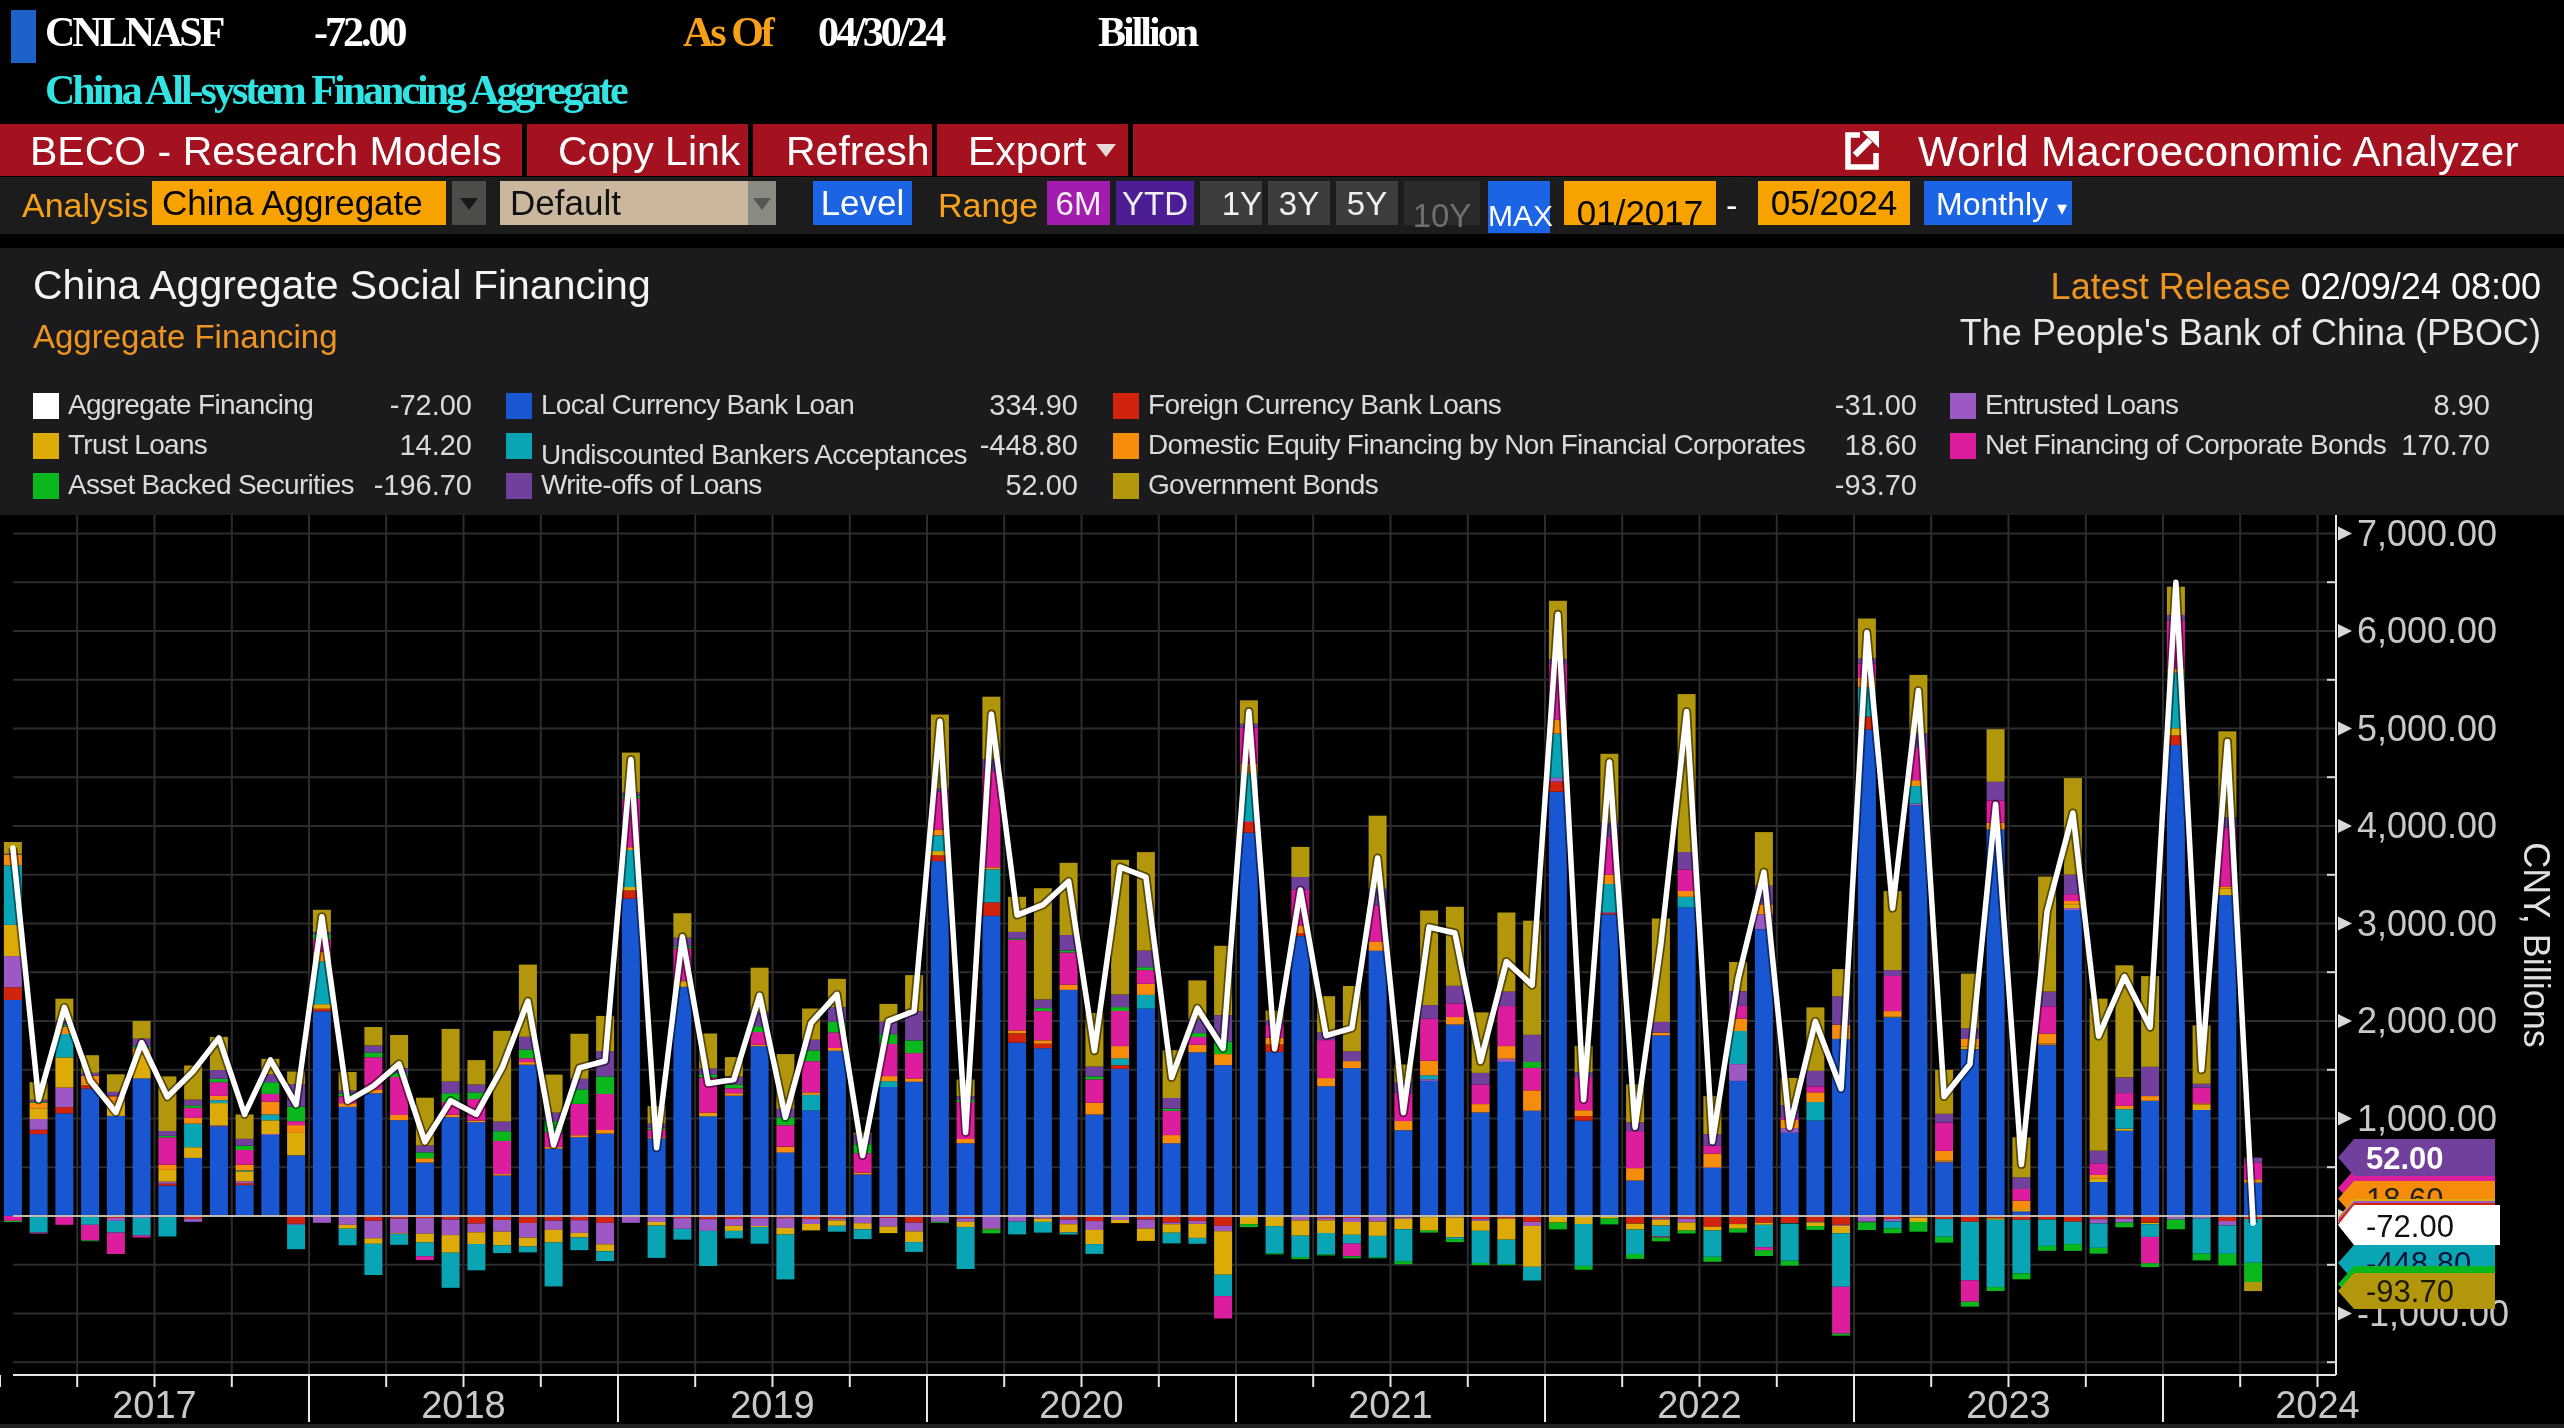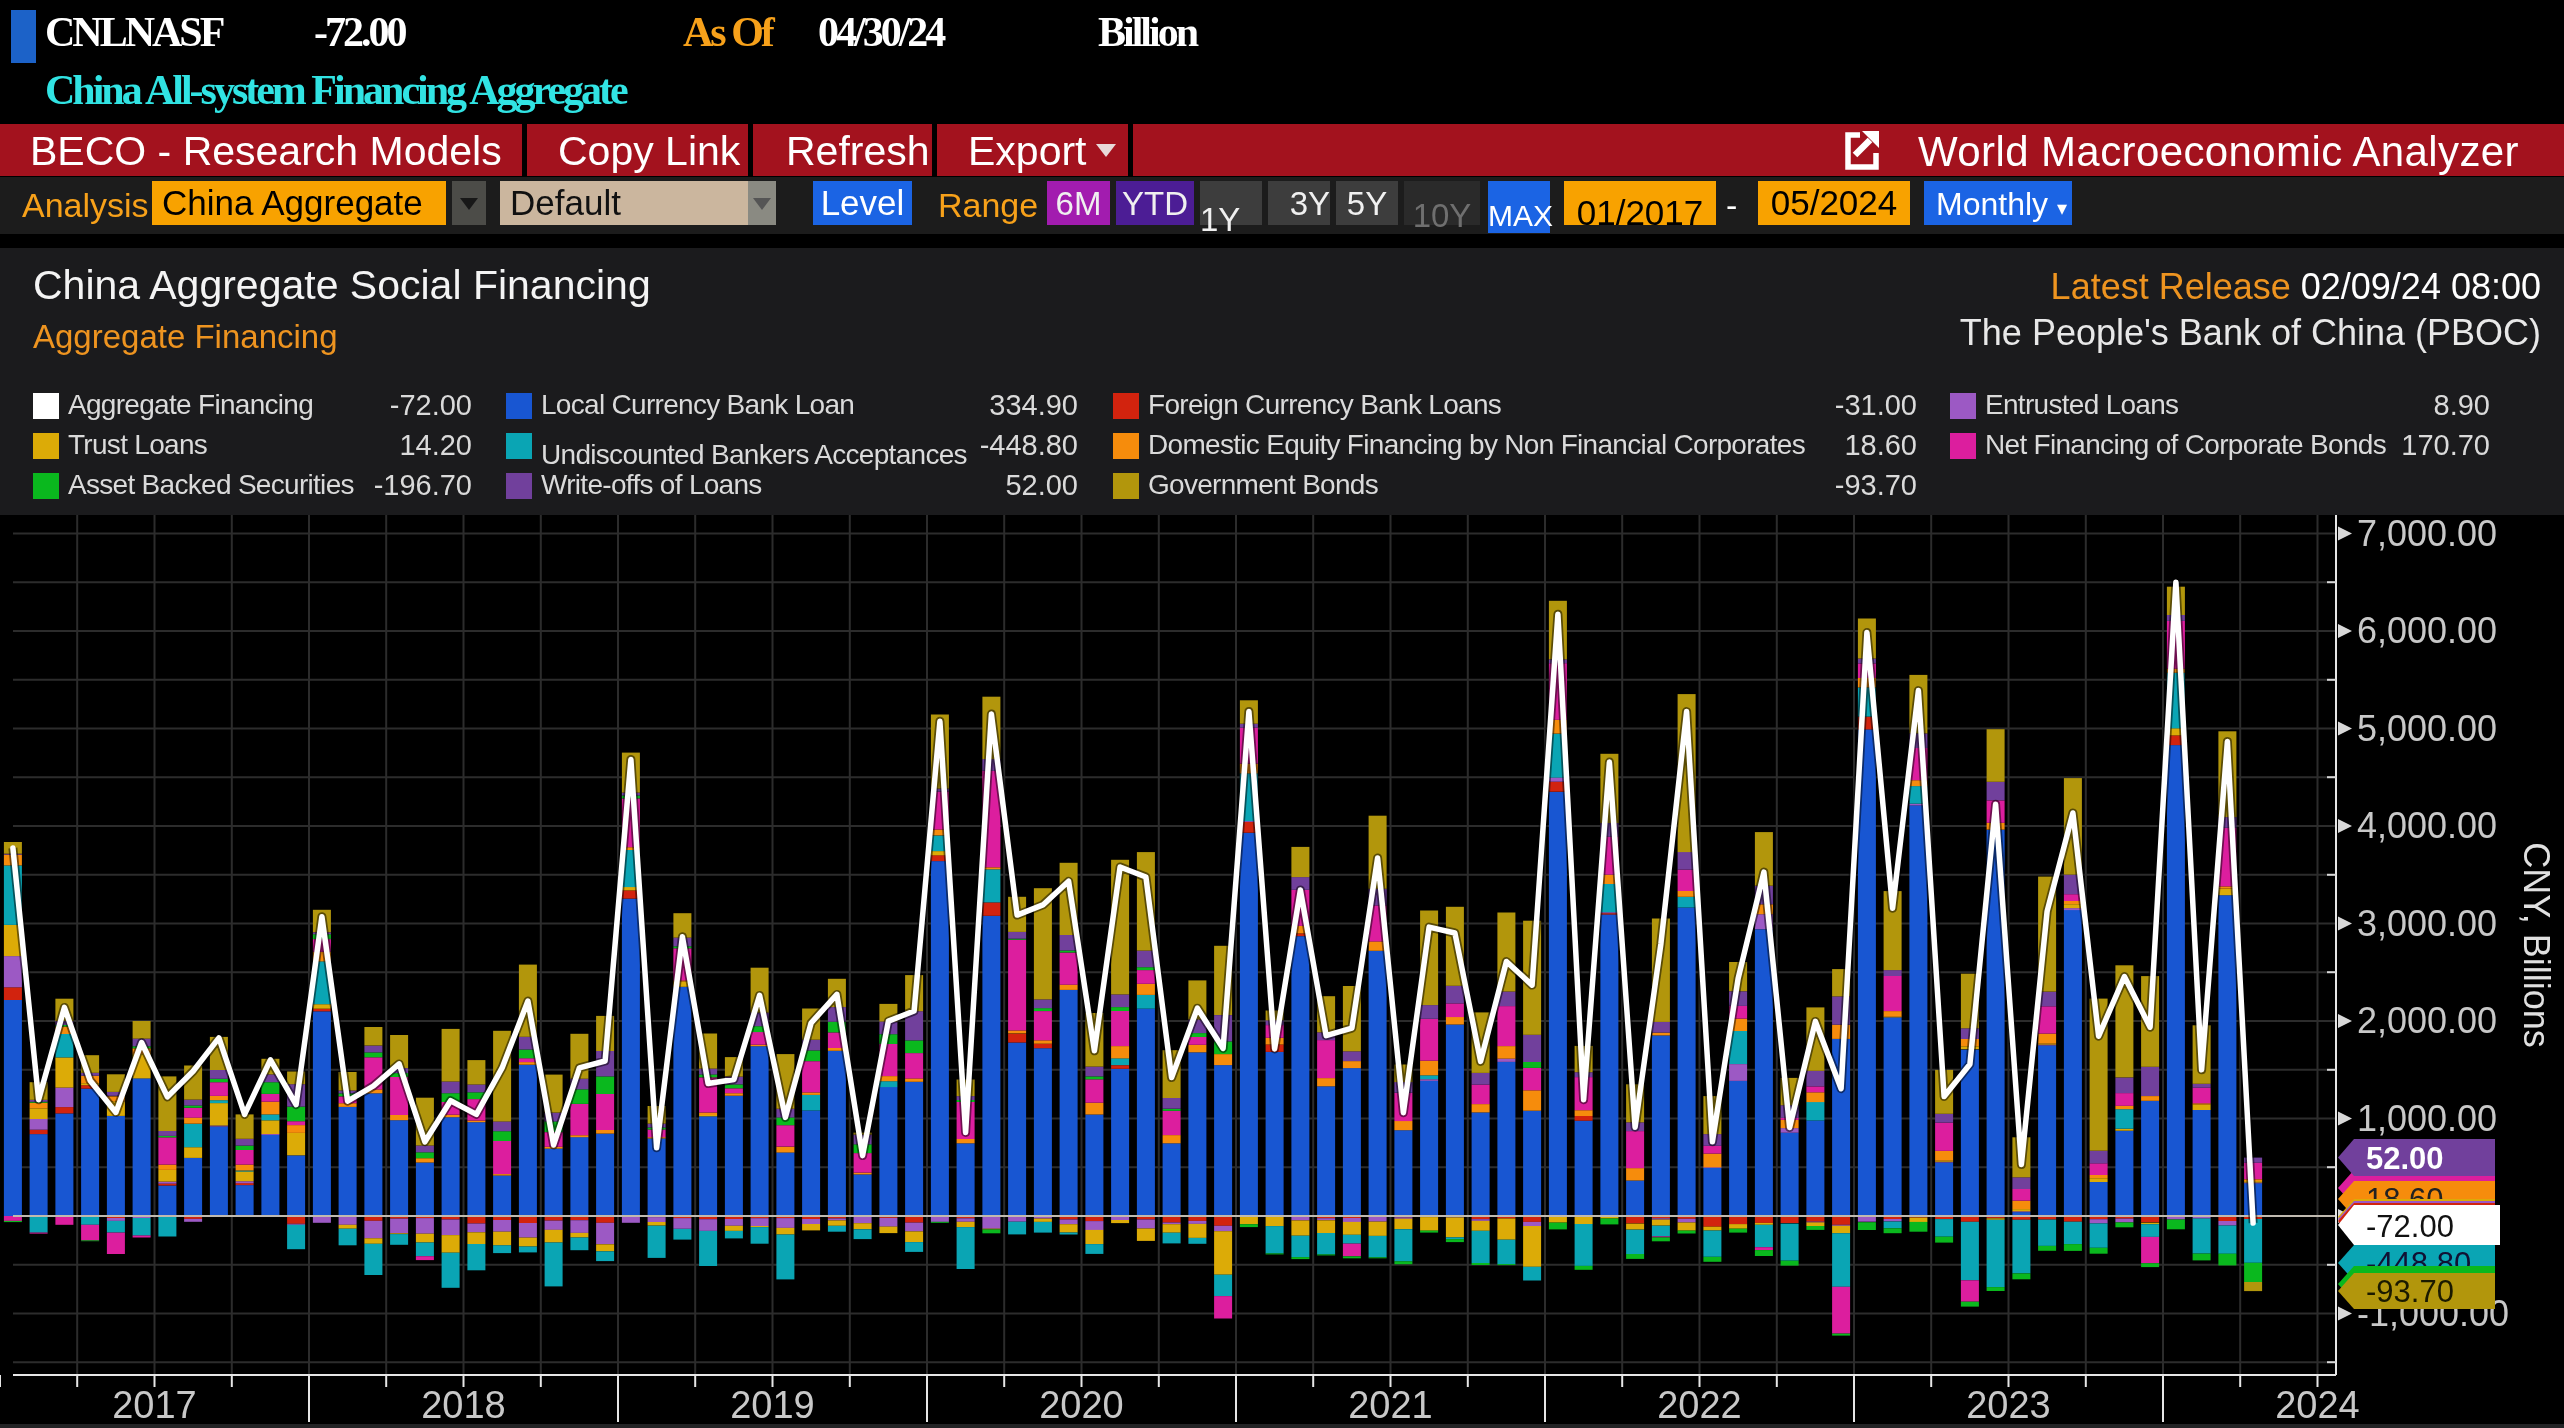--- a/index.html
+++ b/index.html
@@ -37,22 +37,22 @@
 <div class="abs" style="left:152px;top:181px;width:294px;height:44px;background:#f8a200;color:#000;font-size:35px;padding:2px 0 0 10px">China Aggregate</div>
 <div class="abs" style="left:452px;top:181px;width:34px;height:44px;background:#4c4c48"></div>
 <div class="abs" style="left:460px;top:198px;width:0;height:0;border-left:9px solid transparent;border-right:9px solid transparent;border-top:12px solid #181818"></div>
 <div class="abs" style="left:500px;top:181px;width:248px;height:44px;background:#cbb69e;color:#111;font-size:35px;padding:2px 0 0 10px">Default</div>
 <div class="abs" style="left:748px;top:181px;width:28px;height:44px;background:#8a8a82"></div>
 <div class="abs" style="left:753px;top:198px;width:0;height:0;border-left:9px solid transparent;border-right:9px solid transparent;border-top:12px solid #555"></div>
 <div class="abs" style="left:813px;top:181px;width:99px;height:44px;background:#1b64e4;color:#fff;font-size:35px;text-align:center;padding-top:2px">Level</div>
 <div class="abs" style="left:938px;top:186px;font-size:34px;color:#f7a11a">Range</div>
 <div class="abs" style="left:1047px;top:181px;width:63px;height:44px;background:#a21caf;color:#f0f0f0;font-size:33px;text-align:center;padding-top:4px">6M</div>
 <div class="abs" style="left:1116px;top:181px;width:78px;height:44px;background:#4c1d95;color:#f0f0f0;font-size:33px;text-align:center;padding-top:4px">YTD</div>
-<div class="abs" style="left:1200px;top:181px;width:62px;height:44px;background:#3d3d3d;color:#f0f0f0;font-size:33px;text-align:left;padding-top:20px">1Y</div>
-<div class="abs" style="left:1268px;top:181px;width:62px;height:44px;background:#3d3d3d;color:#f0f0f0;font-size:33px;text-align:right;padding-top:4px">3Y</div>
+<div class="abs" style="left:1200px;top:181px;width:62px;height:44px;background:#3d3d3d;color:#f0f0f0;font-size:33px;text-align:right;padding-top:4px">1Y</div>
+<div class="abs" style="left:1268px;top:181px;width:62px;height:44px;background:#3d3d3d;color:#f0f0f0;font-size:33px;text-align:center;padding-top:4px">3Y</div>
 <div class="abs" style="left:1336px;top:181px;width:62px;height:44px;background:#3d3d3d;color:#f0f0f0;font-size:33px;text-align:center;padding-top:4px">5Y</div>
 <div class="abs" style="left:1404px;top:181px;width:76px;height:44px;background:#2a2a2a;color:#6f6f6f;font-size:33px;text-align:center;padding-top:16px">10Y</div>
 <div class="abs" style="left:1488px;top:181px;width:62px;height:52px;background:#1b64e4;color:#fff;font-size:30px;text-align:center;padding-top:18px">MAX</div>
 <div class="abs" style="left:1564px;top:181px;width:152px;height:44px;background:#f8a200;color:#000;font-size:35px;text-align:center;padding-top:12px">01/2017</div>
 <div class="abs" style="left:1726px;top:186px;font-size:34px;color:#fff">-</div>
 <div class="abs" style="left:1758px;top:181px;width:152px;height:44px;background:#f8a200;color:#000;font-size:35px;text-align:center;padding-top:2px">05/2024</div>
 <div class="abs" style="left:1924px;top:181px;width:148px;height:44px;background:#1b64e4;color:#fff;font-size:32px;white-space:nowrap;padding:5px 0 0 12px">Monthly <span style="font-size:20px">▾</span></div>
 
 <div class="abs" style="left:0;top:248px;width:2564px;height:267px;background:#1b1b1d"></div>
 <div class="abs" style="left:0;top:515px;width:2564px;height:909px;background:#000"></div>

